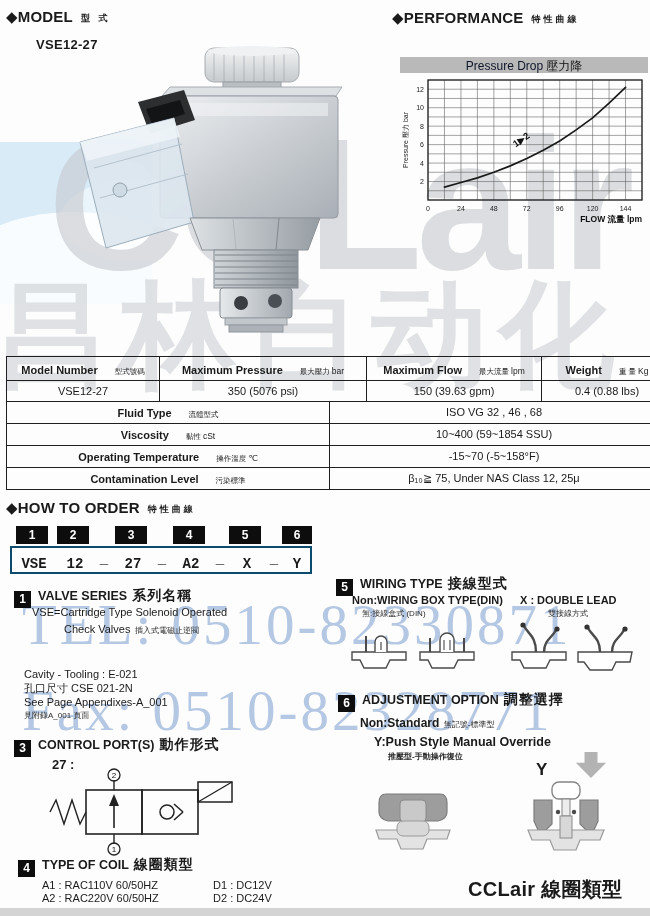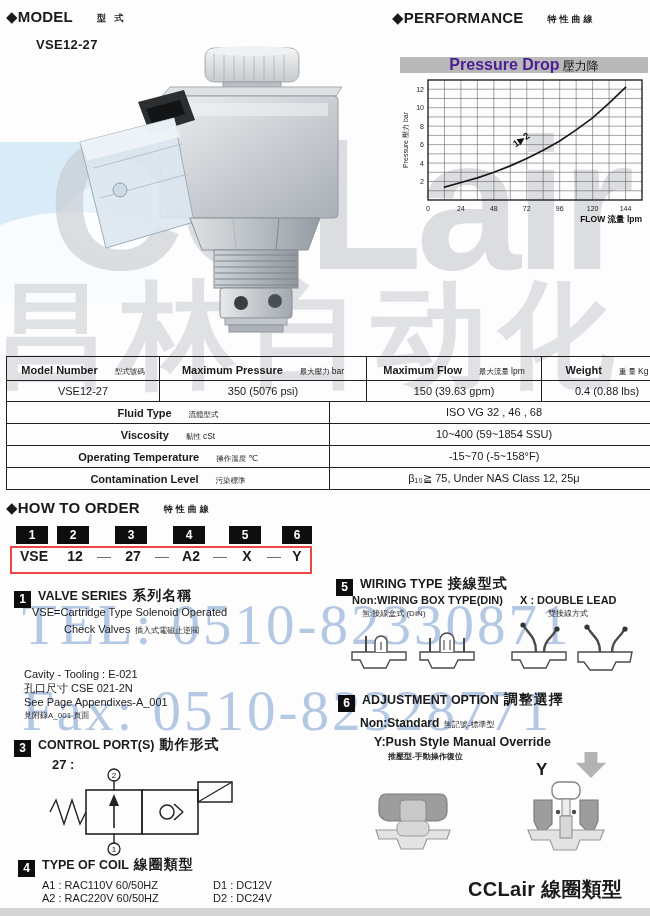--- a/index.html
+++ b/index.html
@@ -15,38 +15,38 @@
   .wm-cn{left:-6px;top:258px;width:660px;font-size:116px;font-weight:bold;letter-spacing:10px;
          color:#d3d6da;opacity:.7;}
   .wm-tel{left:22px;top:592px;font-family:"Liberation Serif","DejaVu Serif",serif;
           font-size:57px;letter-spacing:3px;color:rgba(108,148,204,.5);}
   .wm-fax{left:22px;top:678px;font-family:"Liberation Serif","DejaVu Serif",serif;
           font-size:57px;letter-spacing:3px;color:rgba(108,148,204,.5);}
   
   .content{position:absolute;inset:0;z-index:1;}
   .abs{position:absolute;}
   .h1{font-weight:bold;font-size:15px;letter-spacing:.2px;}
-  .h1 .cn{font-size:9px;margin-left:24px;letter-spacing:3px;vertical-align:1px;}
+  .h1 .cn{font-size:9px;margin-left:8px;letter-spacing:3px;vertical-align:1px;}
   .modelnum{font-weight:bold;font-size:13px;letter-spacing:.3px;}
   .pd-bar{width:248px;height:16px;background:#b9b9b9;text-align:center;line-height:16px;}
-  .pd-bar .en{font-weight:bold;font-size:16px;color:#4c1d95;}
+  .pd-bar .en{font-weight:normal;font-size:12px;color:#0f172a;}
   .pd-bar .cn{font-size:12px;color:#111;margin-left:3px;}
   
   table{border-collapse:collapse;table-layout:fixed;background:transparent;}
   td{border:1.4px solid #1f1f1f;text-align:center;padding:0 3px;overflow:hidden;}
   .th-en{font-weight:bold;font-size:11px;}
   .th-cn{font-size:7.5px;margin-left:17px;}
   .th-unit{font-size:8.5px;margin-left:2px;}
   .val{font-size:11px;}
   
   .ord-row1{display:flex;height:18px;}
   .ord-row1 .cell{display:flex;align-items:center;justify-content:center;}
   .obox{width:32px;height:18px;background:#0d0d0d;color:#fff;font-weight:bold;font-size:12px;
         text-align:center;line-height:18px;}
-  .ord-row2{display:flex;height:24px;border:2px solid #ef4444;align-items:flex-start;}
+  .ord-row2{display:flex;height:24px;border:2px solid #0c4a6e;align-items:flex-end;font-family:Liberation Mono, monospace;}
   .ord-row2 .cell{display:flex;align-items:center;justify-content:center;font-weight:bold;font-size:14px;}
   .ord-row2 .dash{color:#6e6e6e;font-weight:normal;}
   
   .numbox{display:inline-block;width:17px;height:17px;background:#0d0d0d;color:#fff;font-weight:bold;
           font-size:12px;text-align:center;line-height:17px;margin-right:7px;vertical-align:-3px;}
   .sec-h{font-weight:bold;font-size:12.5px;}
   .sec-h .cn{font-size:14px;margin-left:5px;letter-spacing:1px;}
   .t{font-size:11px;line-height:14px;}
   .tb{font-size:11px;font-weight:bold;}
   .cn-s{font-size:8px;color:#2a2a2a;}

